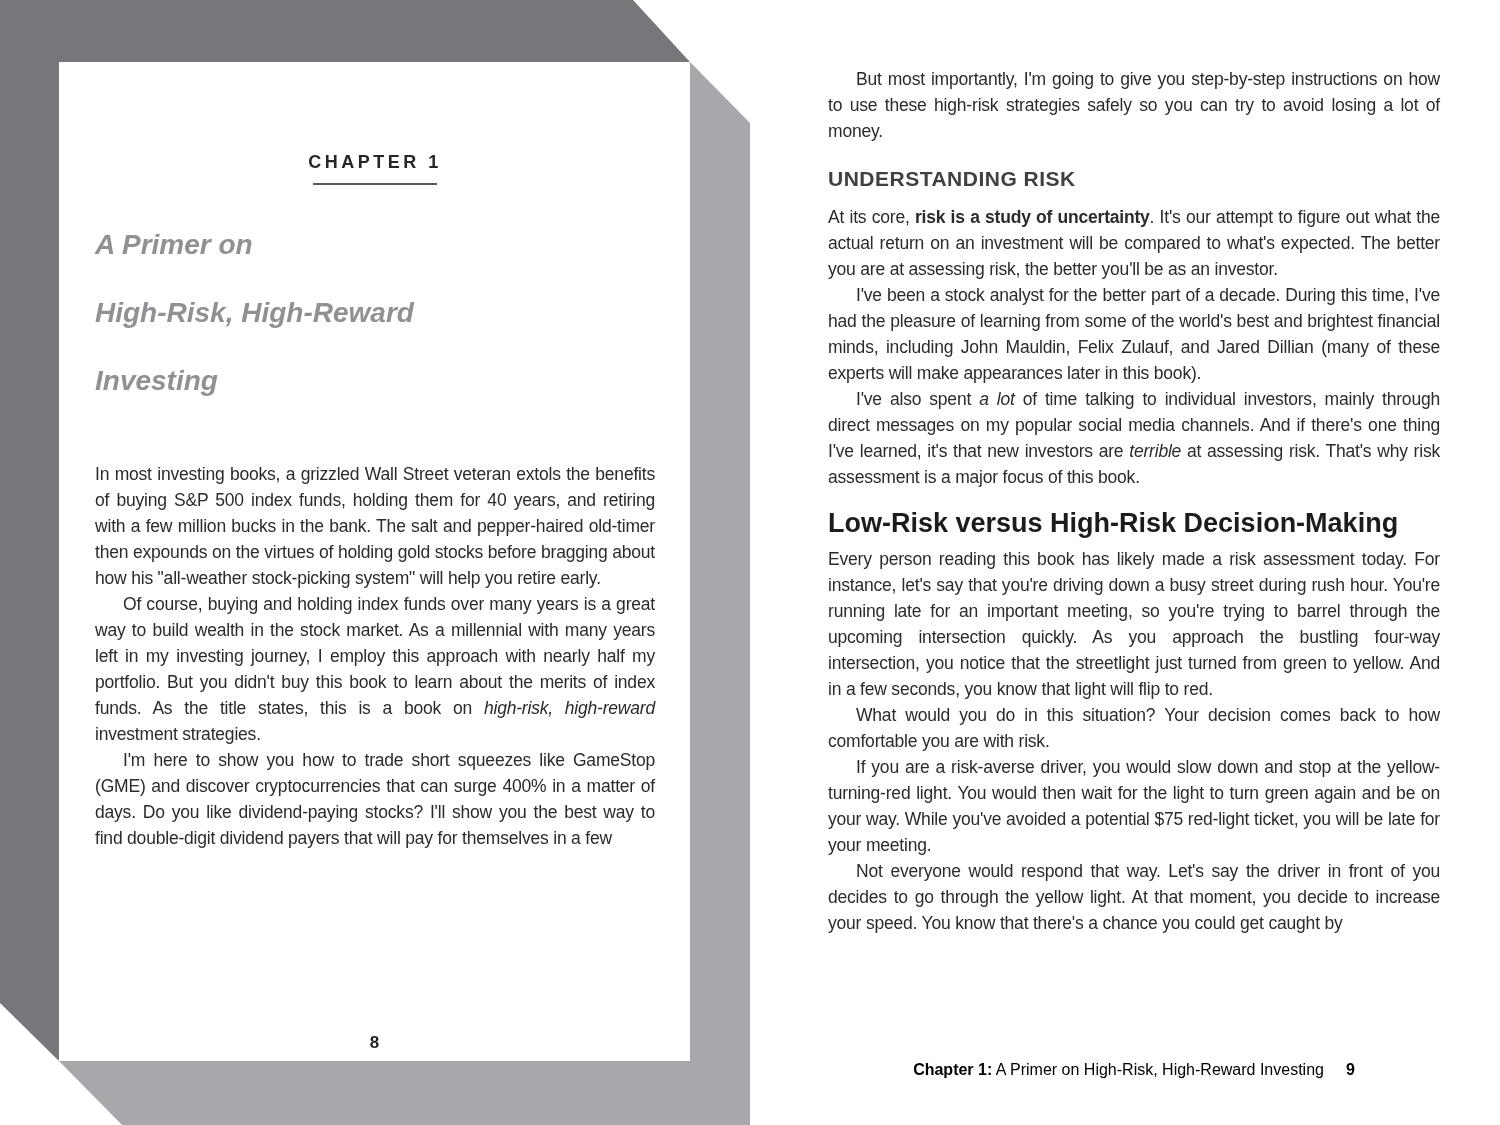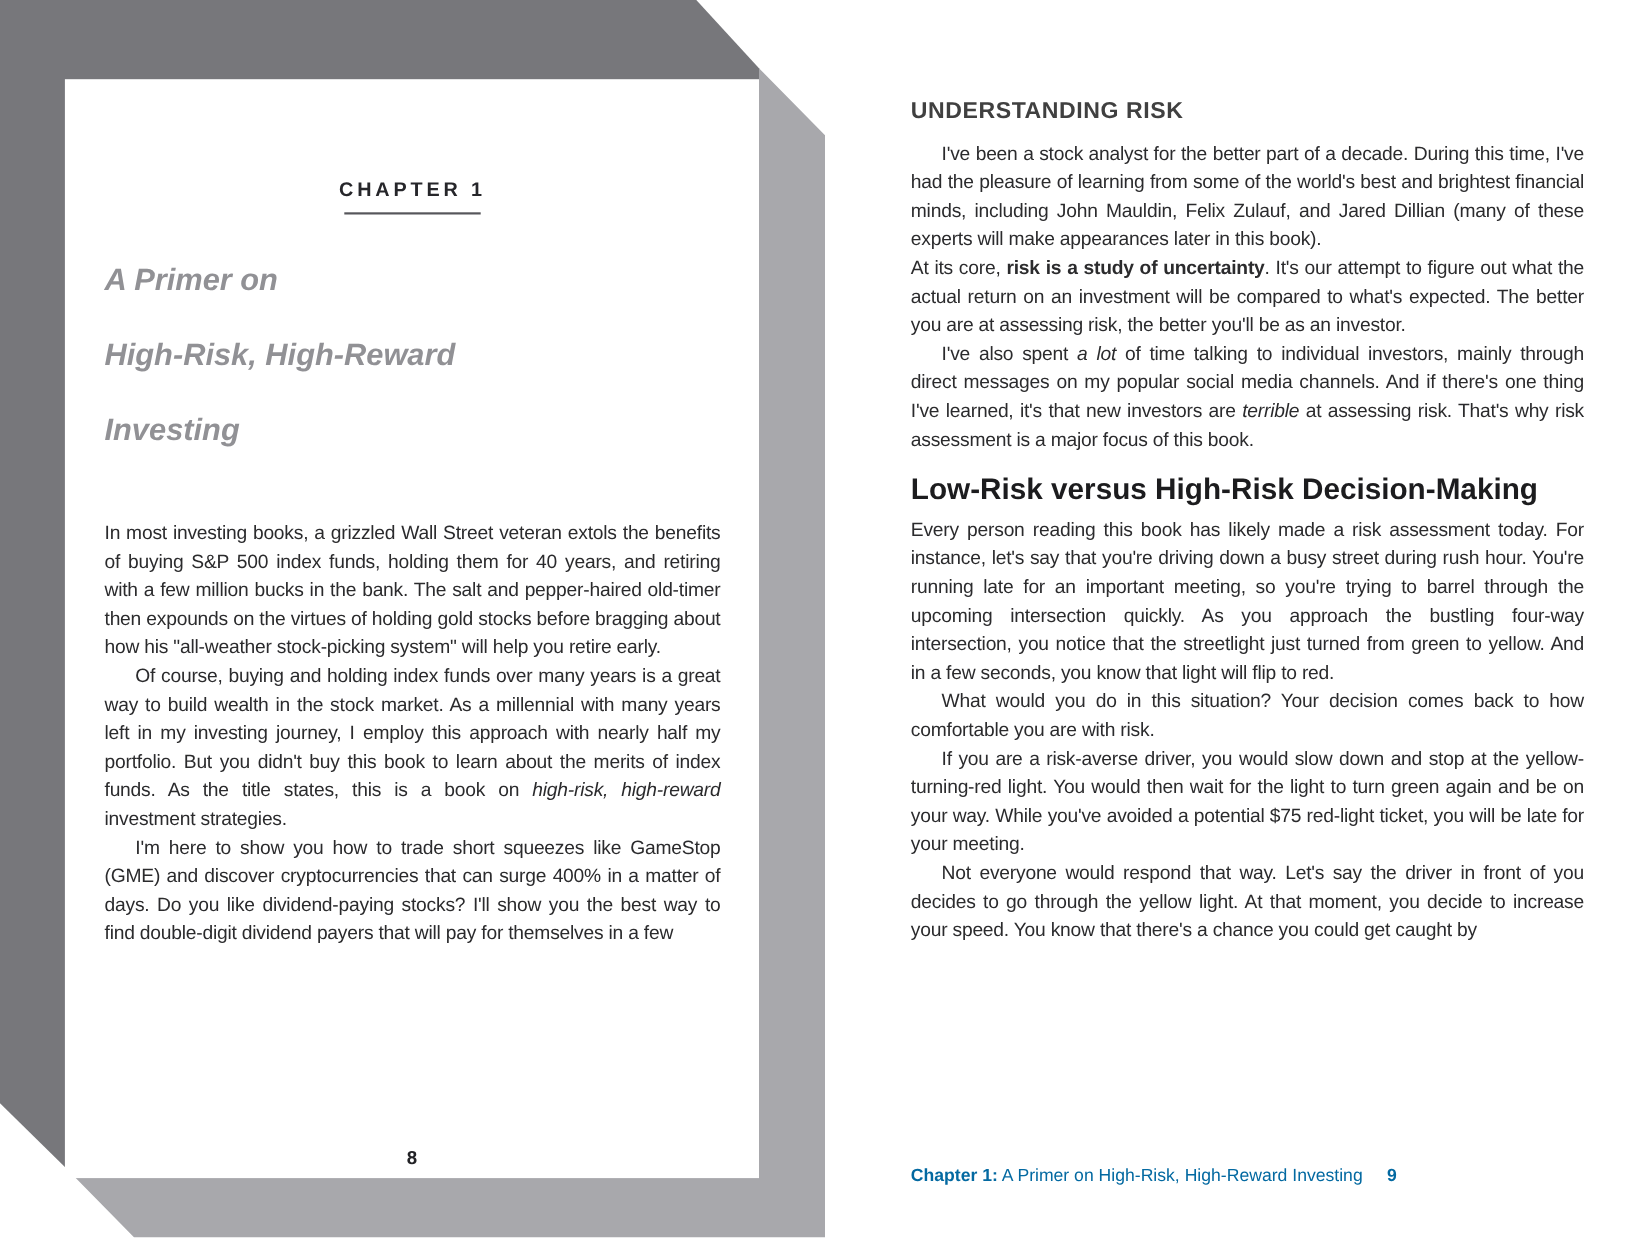--- a/index.html
+++ b/index.html
@@ -7,21 +7,21 @@
     width:1500px; height:1125px;
     background:#ffffff;
     font-family:"Liberation Sans", sans-serif;
     position:relative;
     overflow:hidden;
   }
   .backdrop {
     position:absolute; left:0; top:0; width:1500px; height:1125px;
   }
   .left-page {
-    position:absolute; left:59px; top:72px; width:631px; height:999px;
+    position:absolute; left:59px; top:62px; width:631px; height:999px;
     background:#ffffff;
     box-sizing:border-box;
     padding:0 35px 0 36px;
   }
   .chapter-label {
     margin-top:90px;
     text-align:center;
     font-size:18px;
     font-weight:bold;
     letter-spacing:3.5px;
@@ -69,23 +69,23 @@
     line-height:26px;
   }
   .right-page .h3 {
     font-size:27px; font-weight:bold;
     color:#1c1c1e;
     margin:20px 0 10px 0;
     line-height:26px;
   }
   .page-footer {
     position:absolute; left:828px; top:1061px; width:612px;
-    text-align:left;
+    text-align:center;
     font-size:16px;
-    color:#0369a1;
+    color:#000000;
     white-space:nowrap;
   }
   .page-footer .f-bold { font-weight:bold; }
   .page-footer .f-num { font-weight:bold; margin-left:22px; }
 </style>
 </head>
 <body>
 
 <svg class="backdrop" viewBox="0 0 1500 1125" xmlns="http://www.w3.org/2000/svg" aria-hidden="true">
   <polygon points="0,0 633,0 690,62 690,1061 59,1061 0,1003" fill="#77777b"></polygon>
@@ -102,23 +102,24 @@
   </div>
   <div class="body-copy">
       <p class="body-p"><span>In most investing books, a grizzled Wall Street veteran extols the benefits of buying S&amp;P 500 index funds, holding them for 40 years, and retiring with a few million bucks in the bank. The salt and pepper-haired old-timer then expounds on the virtues of holding gold stocks before bragging about how his "all-weather stock-picking system" will help you retire early.</span></p>
       <p class="body-p indent"><span>Of course, buying and holding index funds over many years is a great way to build wealth in the stock market. As a millennial with many years left in my investing journey, I employ this approach with nearly half my portfolio. But you didn't buy this book to learn about the merits of index funds. As the title states, this is a book on </span><span class="it">high-risk, high-reward</span><span> investment strategies.</span></p>
       <p class="body-p indent"><span>I'm here to show you how to trade short squeezes like GameStop (GME) and discover cryptocurrencies that can surge 400% in a matter of days. Do you like dividend-paying stocks? I'll show you the best way to find double-digit dividend payers that will pay for themselves in a few</span></p>
     </div>
   <div class="page-number-left">8</div>
 </div>
 
 <div class="right-page">
+    <p class="body-p indent"><span>But most importantly, I'm going to give you step-by-step instructions on how to use these high-risk strategies safely so you can try to avoid losing a lot of money.</span></p>
     <div class="h2">UNDERSTANDING RISK</div>
+    <p class="body-p"><span>At its core, </span><span class="bd">risk is a study of uncertainty</span><span>. It's our attempt to figure out what the actual return on an investment will be compared to what's expected. The better you are at assessing risk, the better you'll be as an investor.</span></p>
     <p class="body-p indent"><span>I've been a stock analyst for the better part of a decade. During this time, I've had the pleasure of learning from some of the world's best and brightest financial minds, including John Mauldin, Felix Zulauf, and Jared Dillian (many of these experts will make appearances later in this book).</span></p>
-    <p class="body-p"><span>At its core, </span><span class="bd">risk is a study of uncertainty</span><span>. It's our attempt to figure out what the actual return on an investment will be compared to what's expected. The better you are at assessing risk, the better you'll be as an investor.</span></p>
     <p class="body-p indent"><span>I've also spent </span><span class="it">a lot</span><span> of time talking to individual investors, mainly through direct messages on my popular social media channels. And if there's one thing I've learned, it's that new investors are </span><span class="it">terrible</span><span> at assessing risk. That's why risk assessment is a major focus of this book.</span></p>
     <div class="h3">Low-Risk versus High-Risk Decision-Making</div>
     <p class="body-p"><span>Every person reading this book has likely made a risk assessment today. For instance, let's say that you're driving down a busy street during rush hour. You're running late for an important meeting, so you're trying to barrel through the upcoming intersection quickly. As you approach the bustling four-way intersection, you notice that the streetlight just turned from green to yellow. And in a few seconds, you know that light will flip to red.</span></p>
     <p class="body-p indent"><span>What would you do in this situation? Your decision comes back to how comfortable you are with risk.</span></p>
     <p class="body-p indent"><span>If you are a risk-averse driver, you would slow down and stop at the yellow-turning-red light. You would then wait for the light to turn green again and be on your way. While you've avoided a potential $75 red-light ticket, you will be late for your meeting.</span></p>
     <p class="body-p indent"><span>Not everyone would respond that way. Let's say the driver in front of you decides to go through the yellow light. At that moment, you decide to increase your speed. You know that there's a chance you could get caught by</span></p>
   </div>
 
 <div class="page-footer">
   <span class="f-bold">Chapter 1:</span><span> A Primer on High-Risk, High-Reward Investing</span><span class="f-num">9</span>

